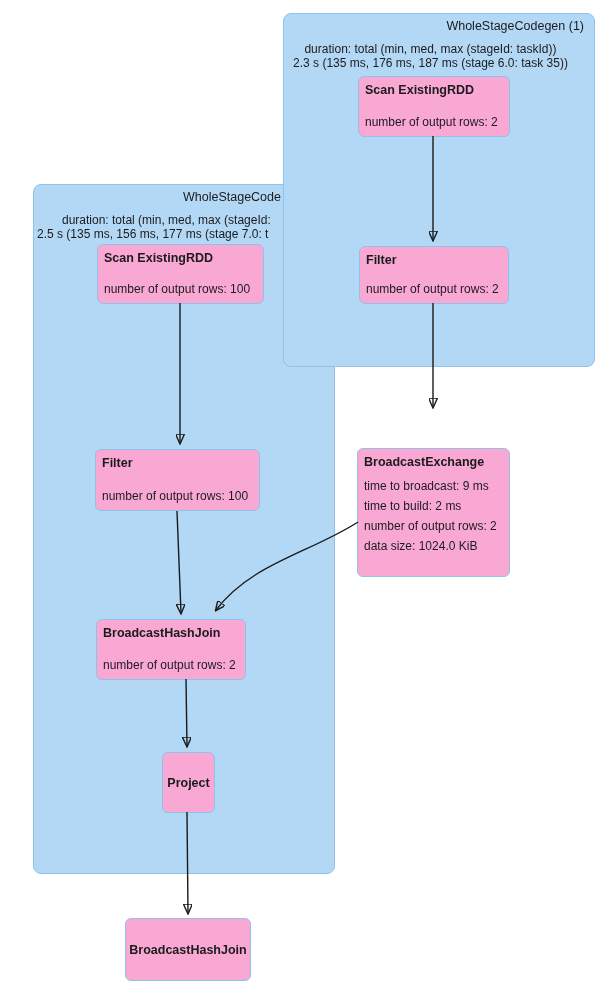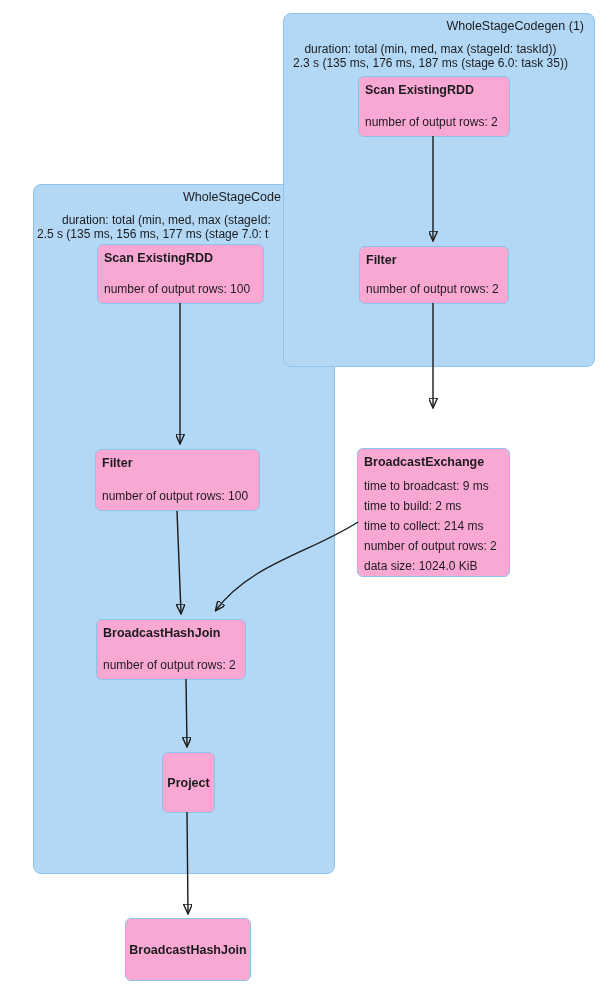--- a/index.html
+++ b/index.html
@@ -75,21 +75,20 @@
       <div class="node-title">Filter</div>
       <div class="node-metric">number of output rows: 2</div>
     </div>
   </div>
 
   <div class="node metrics-list z3" style="left:357px;top:412px;width:153px;height:129px;margin-top:36px;">
     <div class="node-title">BroadcastExchange</div>
     <ul class="node-metrics">
       <li>time to broadcast: 9 ms</li>
       <li>time to build: 2 ms</li>
-      <li>time to collect: 214 ms</li>
       <li>number of output rows: 2</li>
       <li>data size: 1024.0 KiB</li>
     </ul>
   </div>
 
   <div class="node centered z3" style="left:125px;top:918px;width:126px;height:63px;">
     <div class="node-title">BroadcastHashJoin</div>
   </div>
 
   <svg class="edges" width="614" height="997" viewBox="0 0 614 997">

